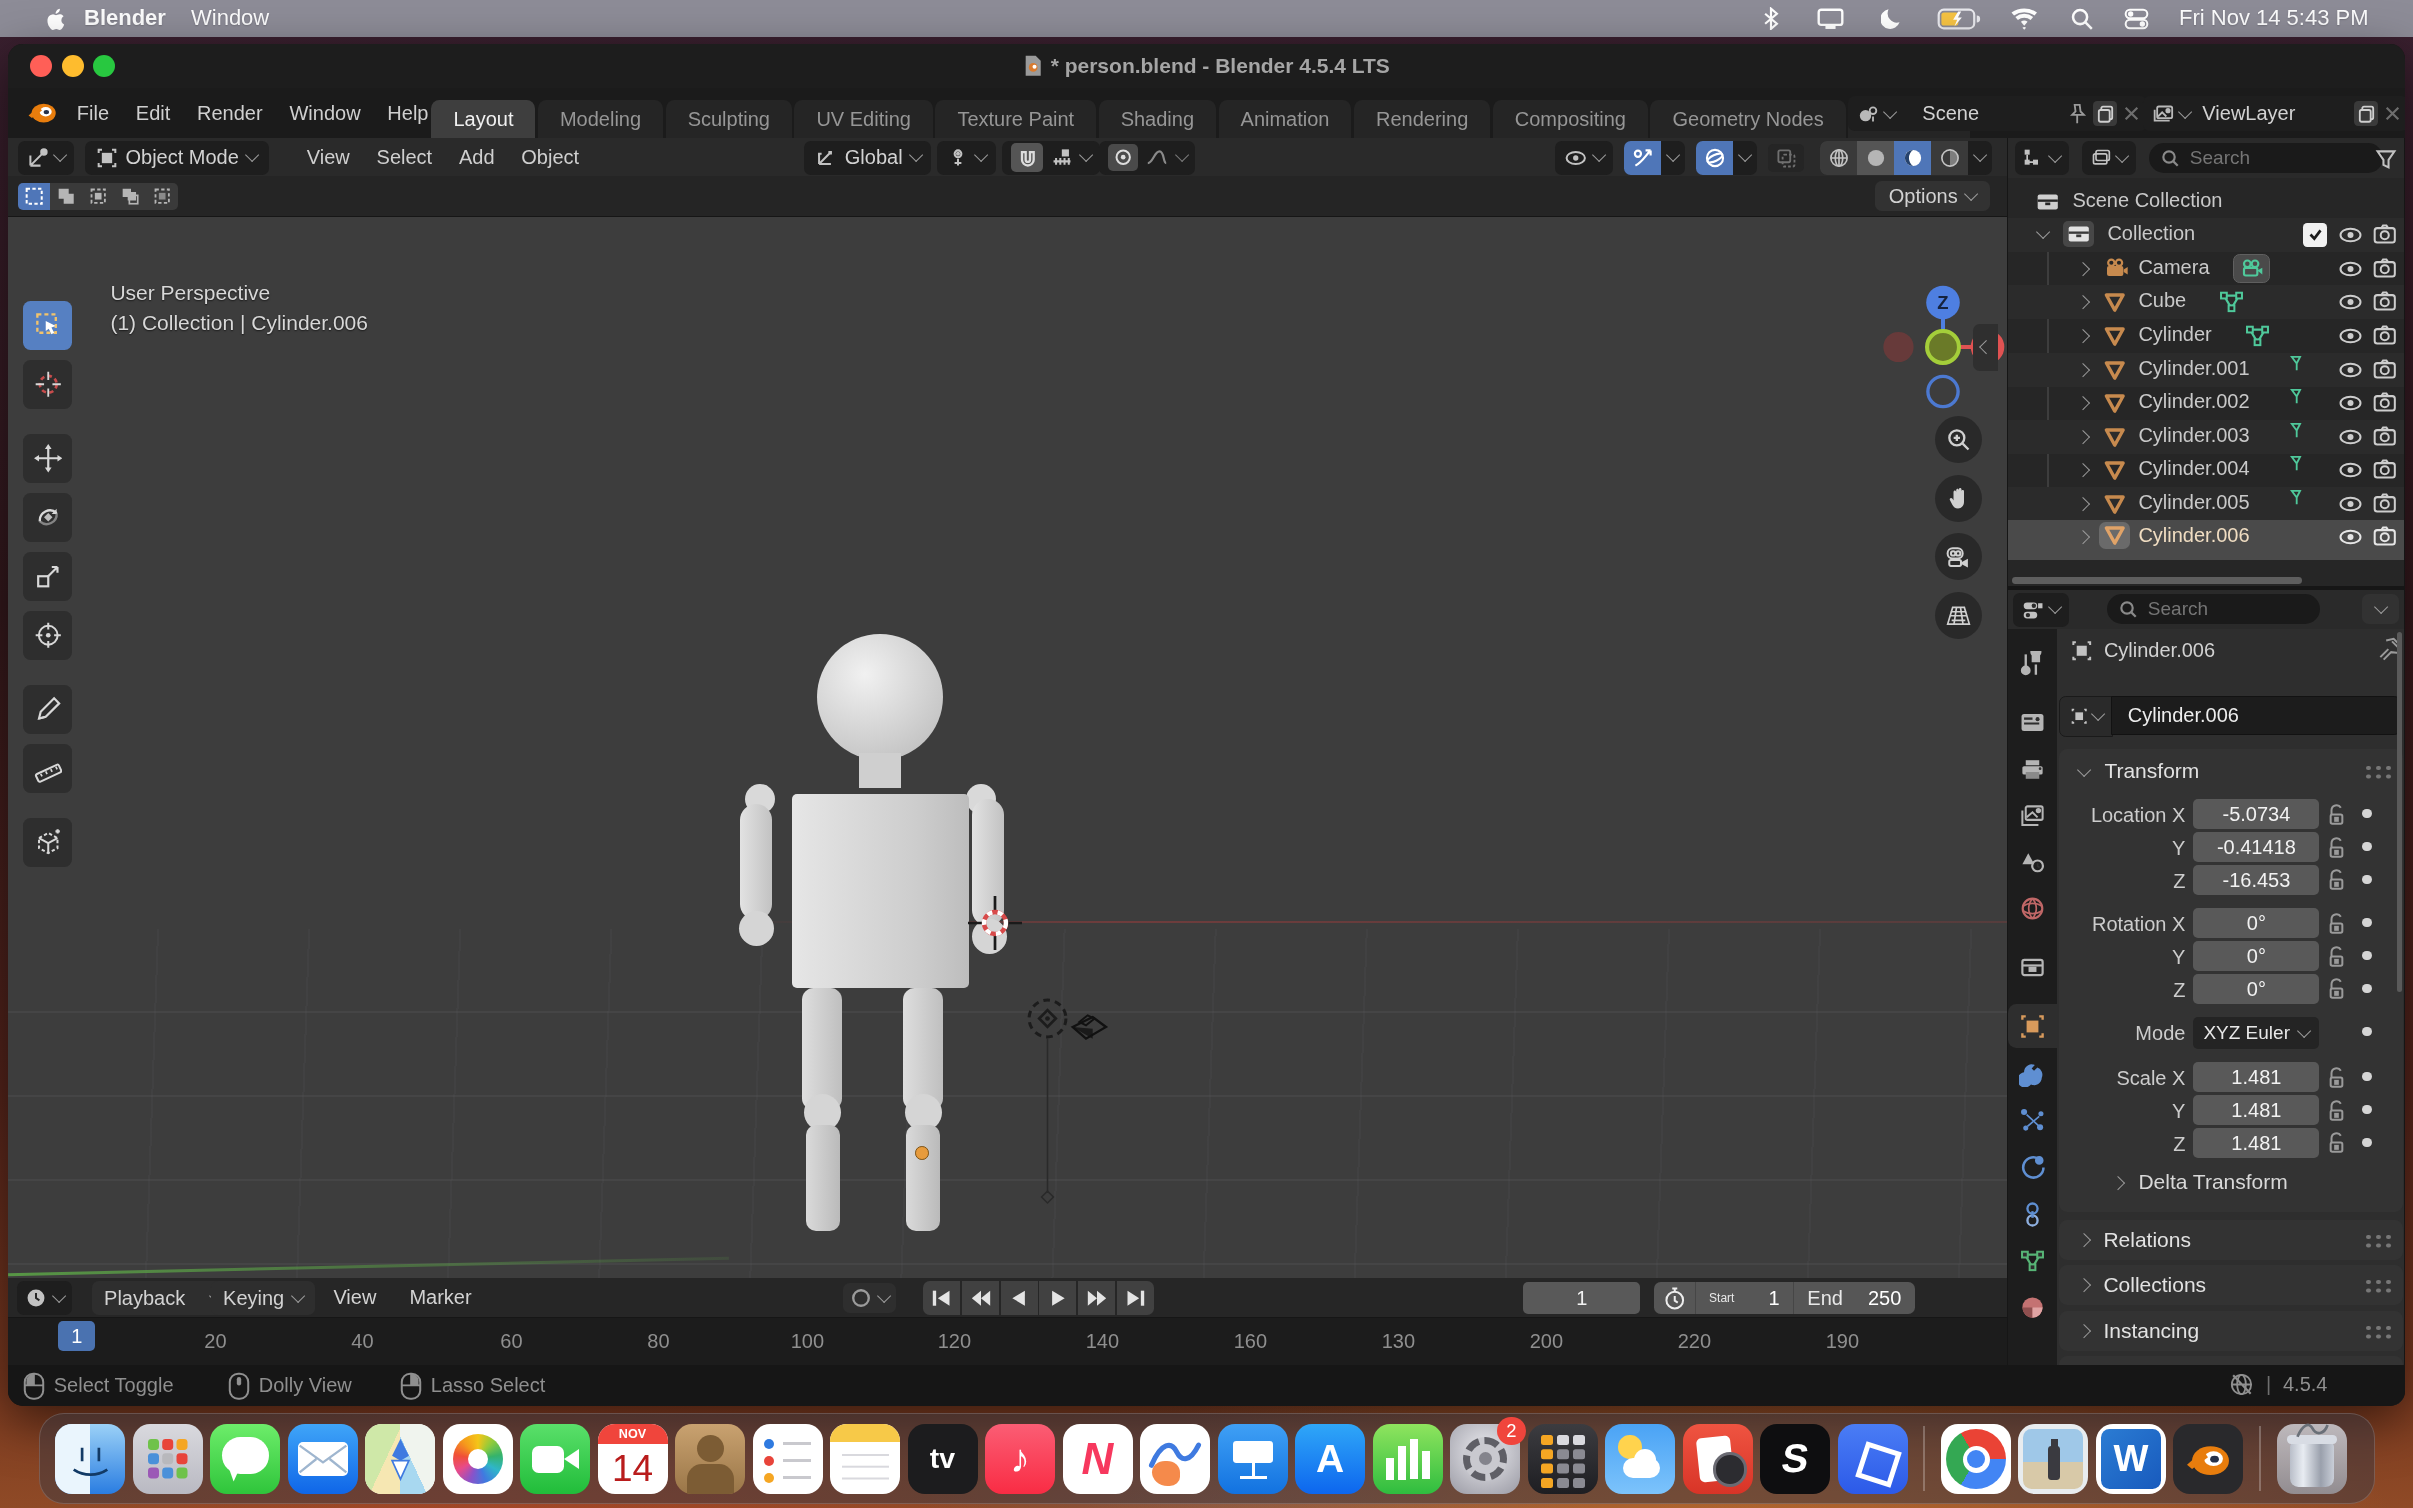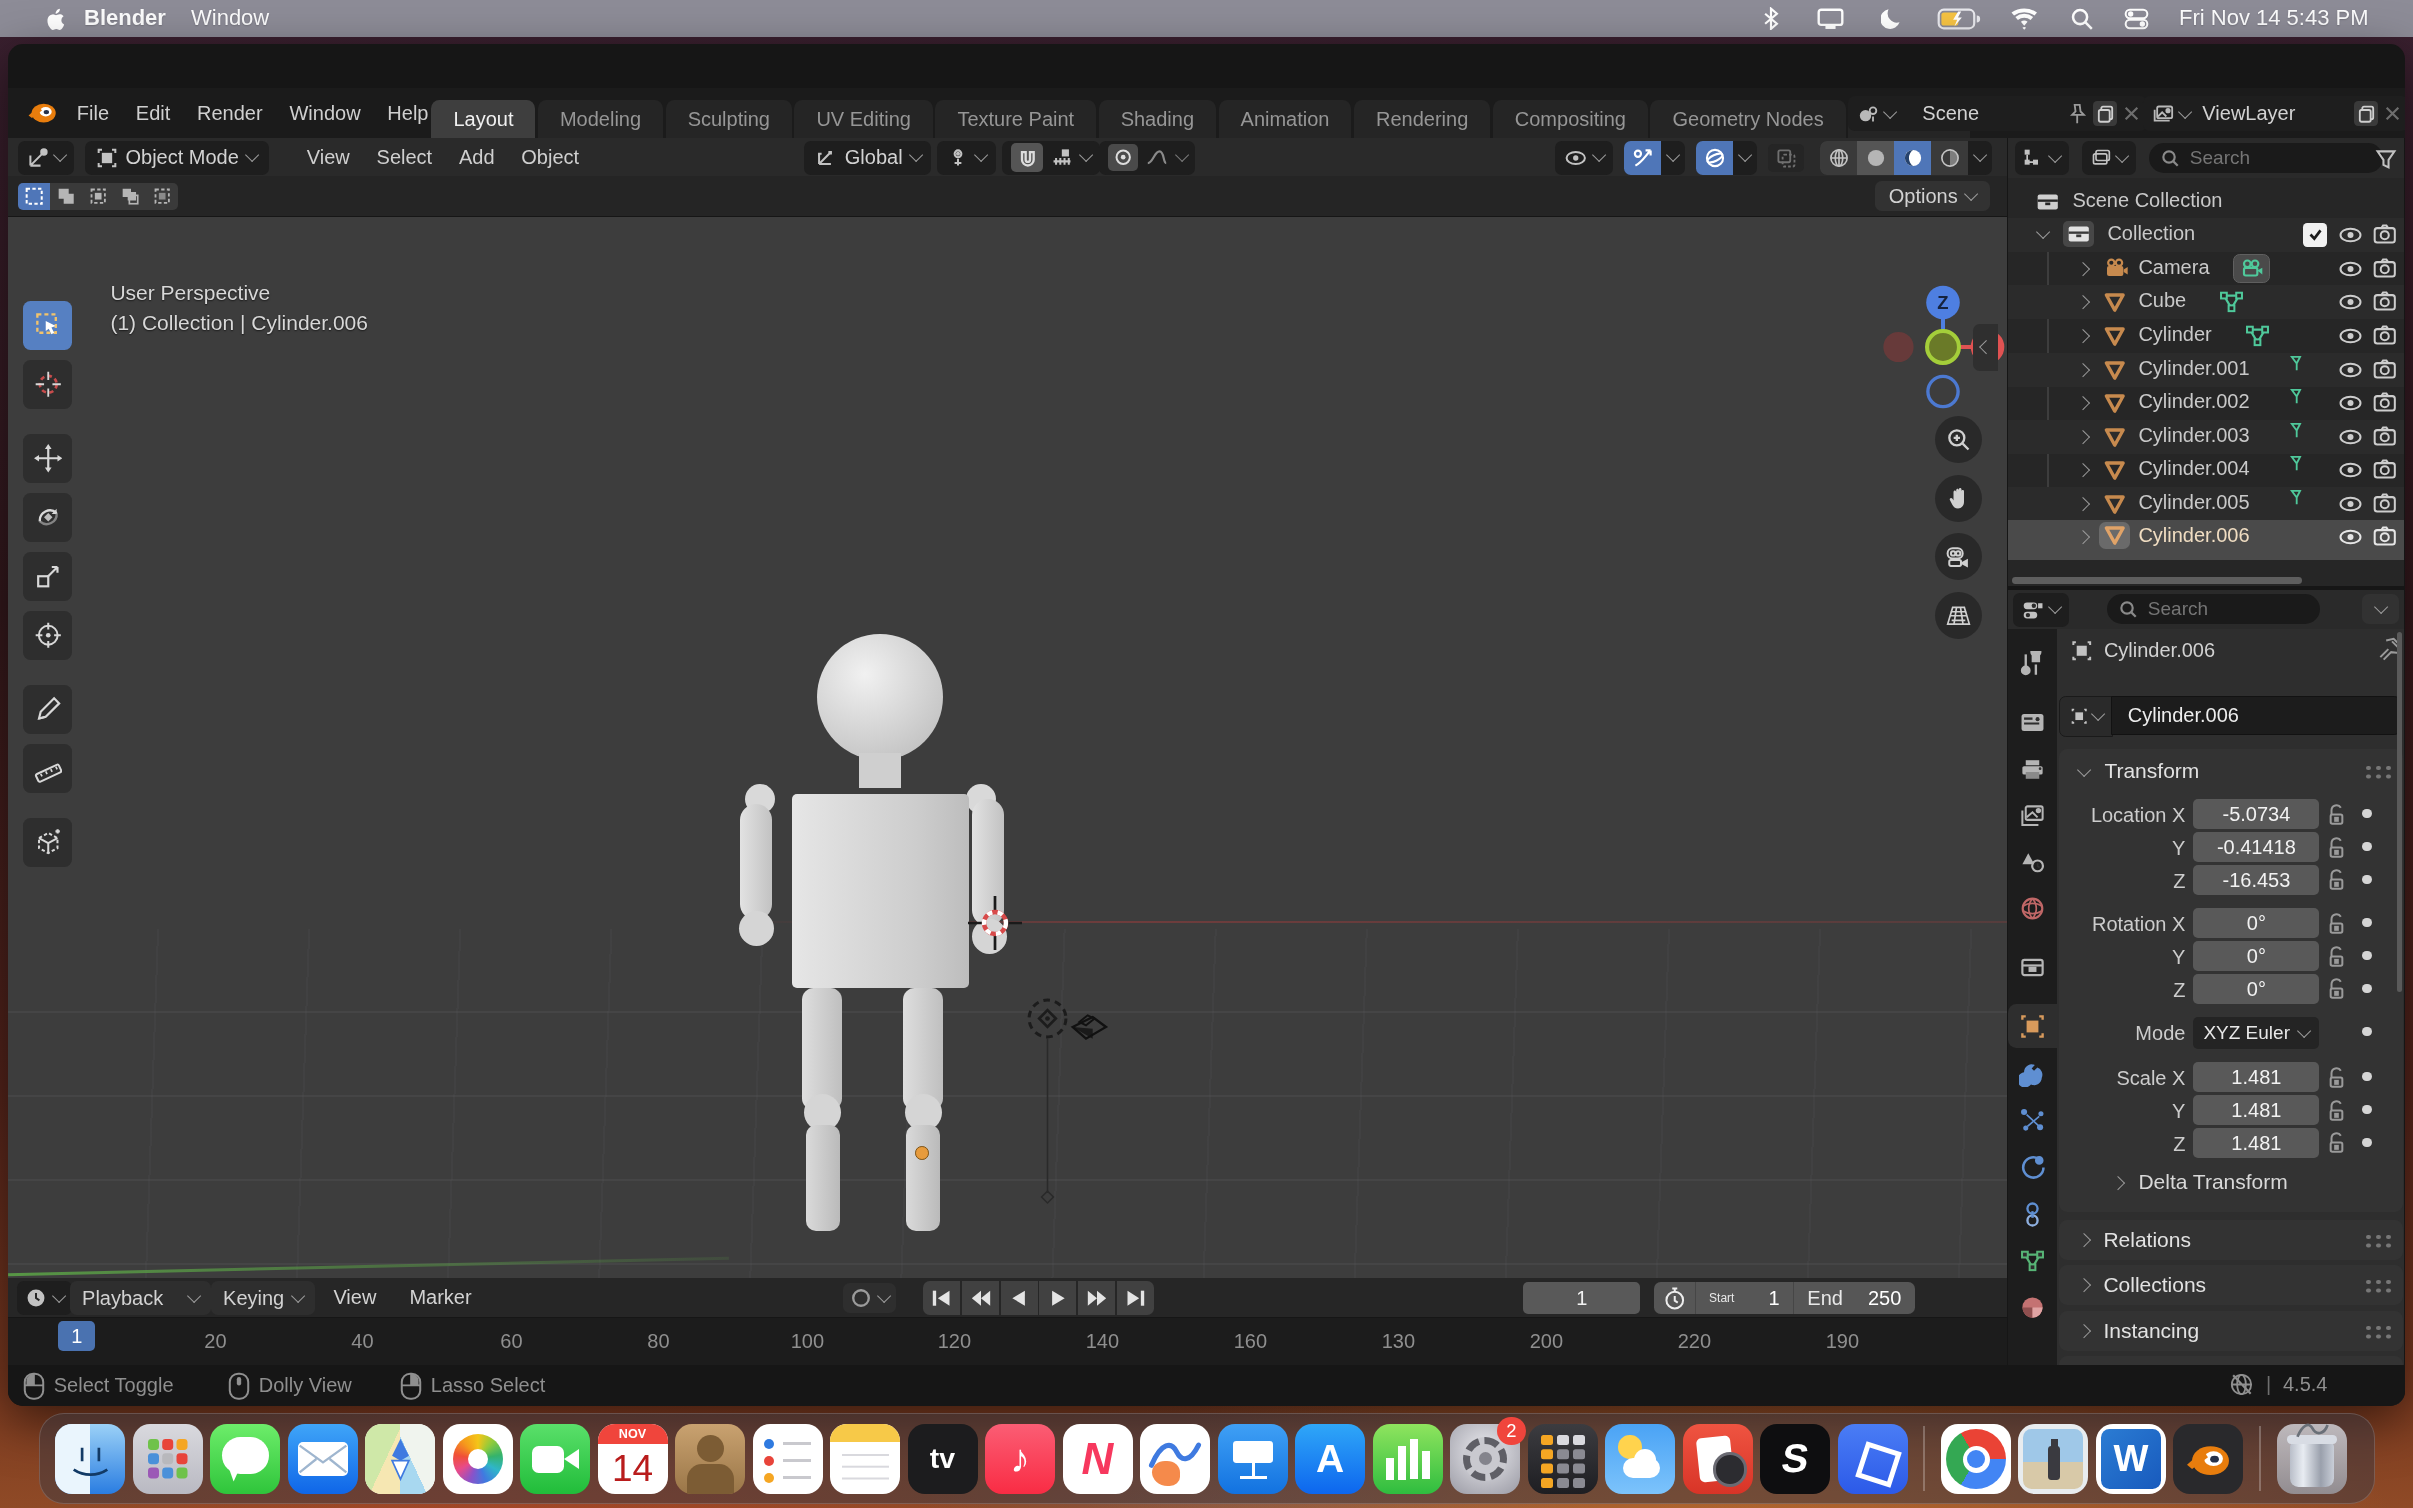--- a/index.html
+++ b/index.html
@@ -117,20 +117,35 @@
           <circle cx="4" cy="3.5" r="1.6" fill="#fff"></circle>
           <rect x="1" y="7" width="13" height="5" rx="2.5" fill="none" stroke="#fff" stroke-width="1.2"></rect>
           <circle cx="11" cy="9.5" r="1.6" fill="#fff"></circle>
         </svg>
     </div>
     <div class="a mtext" style="left:2179px;top:5px;font-weight:500">Fri Nov 14 5:43 PM</div>
   </div>
 
   <div class="a win">
 
+    <div class="a titlebar">
+      <div class="a tl" style="left:22px;top:11px;background:#ff5f57"></div>
+      <div class="a tl" style="left:54px;top:11px;background:#febc2e"></div>
+      <div class="a tl" style="left:85px;top:11px;background:#28c840"></div>
+      <div class="a f" style="left:0;top:0;width:2397px;height:44px;justify-content:center;gap:8.4px">
+        <span>
+            <svg width="18.4" height="23.5" viewBox="0 0 11 14">
+              <path d="M1 1h6l3 3v9H1z" fill="#9a9a9a"></path>
+              <circle cx="5.5" cy="8" r="2.6" fill="#d97b2f"></circle>
+              <circle cx="6.3" cy="7.6" r="1.2" fill="#fff"></circle>
+            </svg>
+          </span>
+        <span style="font-size:21px;font-weight:bold;color:#a5a5a5">* person.blend - Blender 4.5.4 LTS</span>
+      </div>
+    </div>
 
     <div class="a topbar">
       <div class="a" style="left:17px;top:10px">
         <svg width="34" height="28.5" viewBox="0 0 20 17">
             <ellipse cx="11" cy="9" rx="7.2" ry="5.6" fill="#e87d0d"></ellipse>
             <ellipse cx="12.2" cy="8.2" rx="3.6" ry="2.8" fill="#fff"></ellipse>
             <ellipse cx="12.6" cy="8.4" rx="1.6" ry="1.3" fill="#25314a"></ellipse>
             <path d="M2 10.5 8 5l2 2.5-6 4.5z" fill="#e87d0d"></path>
           </svg>
       </div>
@@ -1181,21 +1196,21 @@
     </div>
 
     <div class="a thead">
       <div class="a f pill" style="left:8.4px;top:3.4px;height:34px;padding:0 8.4px;gap:6.7px">
         <svg width="22" height="22" viewBox="0 0 13 13">
             <circle cx="6.5" cy="6.5" r="5" fill="#c2c2c2"></circle>
             <path d="M6.5 3.5v3l2 1.4" stroke="#262626" stroke-width="1.2" fill="none"></path>
           </svg>
         <span class="chvd"></span>
       </div>
-      <div class="a f" style="left:62px;top:3.4px;height:34px;background:#2e2e2e;border-radius:6.7px;padding:0 11.7px;gap:26px">
+      <div class="a f" style="left:84px;top:3.4px;height:34px;background:#2e2e2e;border-radius:6.7px;padding:0 11.7px;gap:26px">
         <span class="t">Playback</span>
           <span class="chvd"></span>
       </div>
       <div class="a f" style="left:203px;top:3.4px;height:34px;background:#2e2e2e;border-radius:6.7px;padding:0 11.7px;gap:8.4px">
         <span class="t">Keying</span>
           <span class="chvd"></span>
       </div>
       <span class="a t" style="left:325px;top:8.4px">View</span>
       <span class="a t" style="left:401px;top:8.4px">Marker</span>
 

